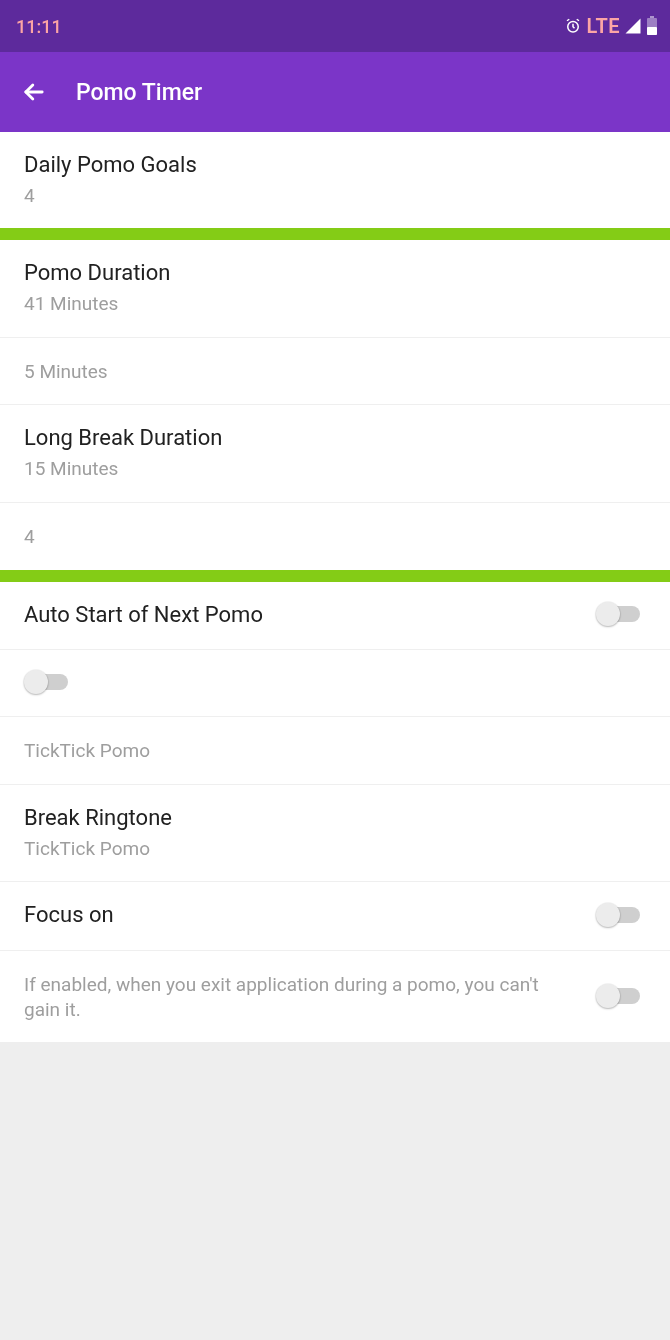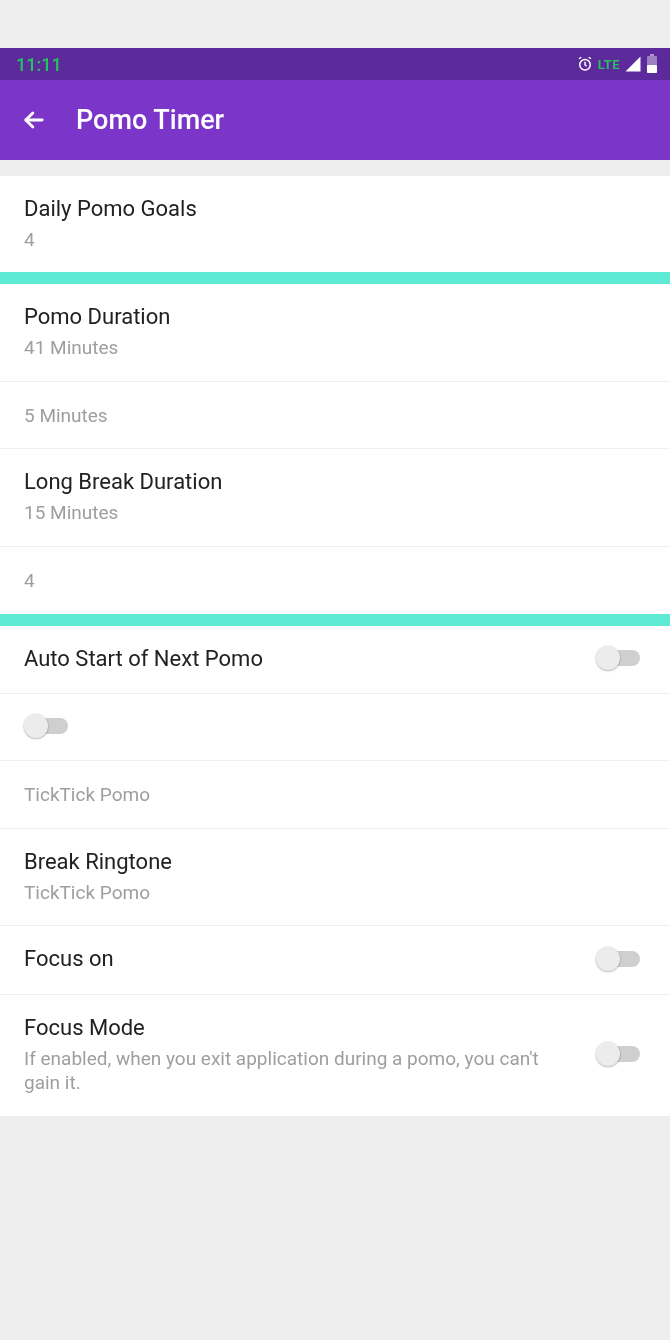--- a/index.html
+++ b/index.html
@@ -1,45 +1,44 @@
 <!DOCTYPE html>
 <html><head>
 <meta charset="utf-8">
 <style>
   * { box-sizing: border-box; margin: 0; padding: 0; }
   html, body { width: 670px; height: 1340px; font-family: -apple-system, Roboto, "Helvetica Neue", Arial, sans-serif; background: #eeeeee; overflow: hidden; }
 
   .status-bar {
-    height: 32px;
+    height: 52px;
     background: #5d2a9c;
-    color: #22c55e;
+    color: #fca5a5;
     display: flex;
     align-items: center;
     justify-content: space-between;
     padding: 0 12px 0 16px;
     font-size: 18px;
     font-weight: 500;
-    margin-top: 48px;
   }
   .status-right { display: flex; align-items: center; gap: 4px; }
   .status-right svg { display: block; }
 
   .app-bar {
     height: 80px;
     background: #7b35c8;
     color: #fff;
     display: flex;
     align-items: center;
     padding: 0 18px;
     gap: 26px;
   }
-  .app-bar .title { font-size: 27px; font-weight: 500; }
+  .app-bar .title { font-size: 23px; font-weight: 500; }
   .back-btn { display:flex; align-items:center; justify-content:center; width:32px; height:32px; }
 
-  .content { background: #5eead4; margin-top: 16px; }
+  .content { background: #84cc16; }
 
   .section { background: #ffffff; }
   .section + .section { margin-top: 12px; }
 
   .row {
     padding: 18px 24px 20px 24px;
     background: #fff;
   }
   .row + .row { border-top: 1px solid #efefef; }
 
@@ -85,21 +84,21 @@
 <div class="status-bar">
   <span>11:11</span>
   <div class="status-right">
     <span>
       <svg width="18" height="18" viewBox="0 0 24 24" fill="none" stroke="#fff" stroke-width="2">
         <circle cx="12" cy="13" r="7"></circle>
         <path d="M12 9v4l2 2"></path>
         <path d="M4 5l3-2M20 5l-3-2"></path>
       </svg>
     </span>
-    <span style="font-size:13px;font-weight:600;letter-spacing:0.5px;">LTE</span>
+    <span style="font-size:20px;font-weight:600;letter-spacing:0.5px;">LTE</span>
     <span>
       <svg width="18" height="18" viewBox="0 0 24 24">
           <path d="M2 22h20V2z" fill="#fff"></path>
         </svg>
     </span>
     <span>
       <svg width="12" height="20" viewBox="0 0 12 20">
         <rect x="4" y="0" width="4" height="2" fill="#fff" opacity="0.5"></rect>
         <rect x="1" y="2" width="10" height="17" rx="1" fill="#fff" opacity="0.4"></rect>
         <rect x="1" y="11" width="10" height="8" rx="1" fill="#fff"></rect>
@@ -177,21 +176,20 @@
         <div class="primary">Focus on</div>
       </div>
       <div class="switch">
         <div class="track"></div>
           <div class="thumb"></div>
       </div>
     </div>
 
     <div class="row toggle">
       <div class="texts">
-        <div class="primary">Focus Mode</div>
         <div class="secondary">If enabled, when you exit application during a pomo, you can't gain it.</div>
       </div>
       <div class="switch">
         <div class="track"></div>
           <div class="thumb"></div>
       </div>
     </div>
 
   </div>
 

